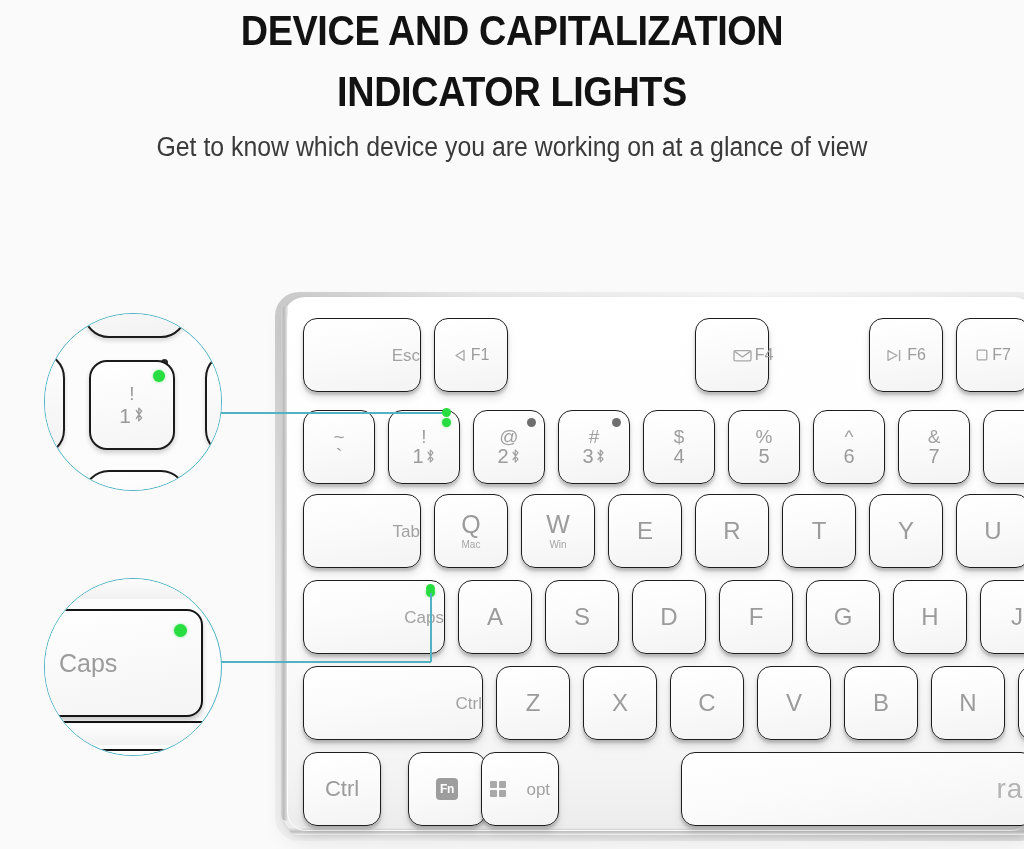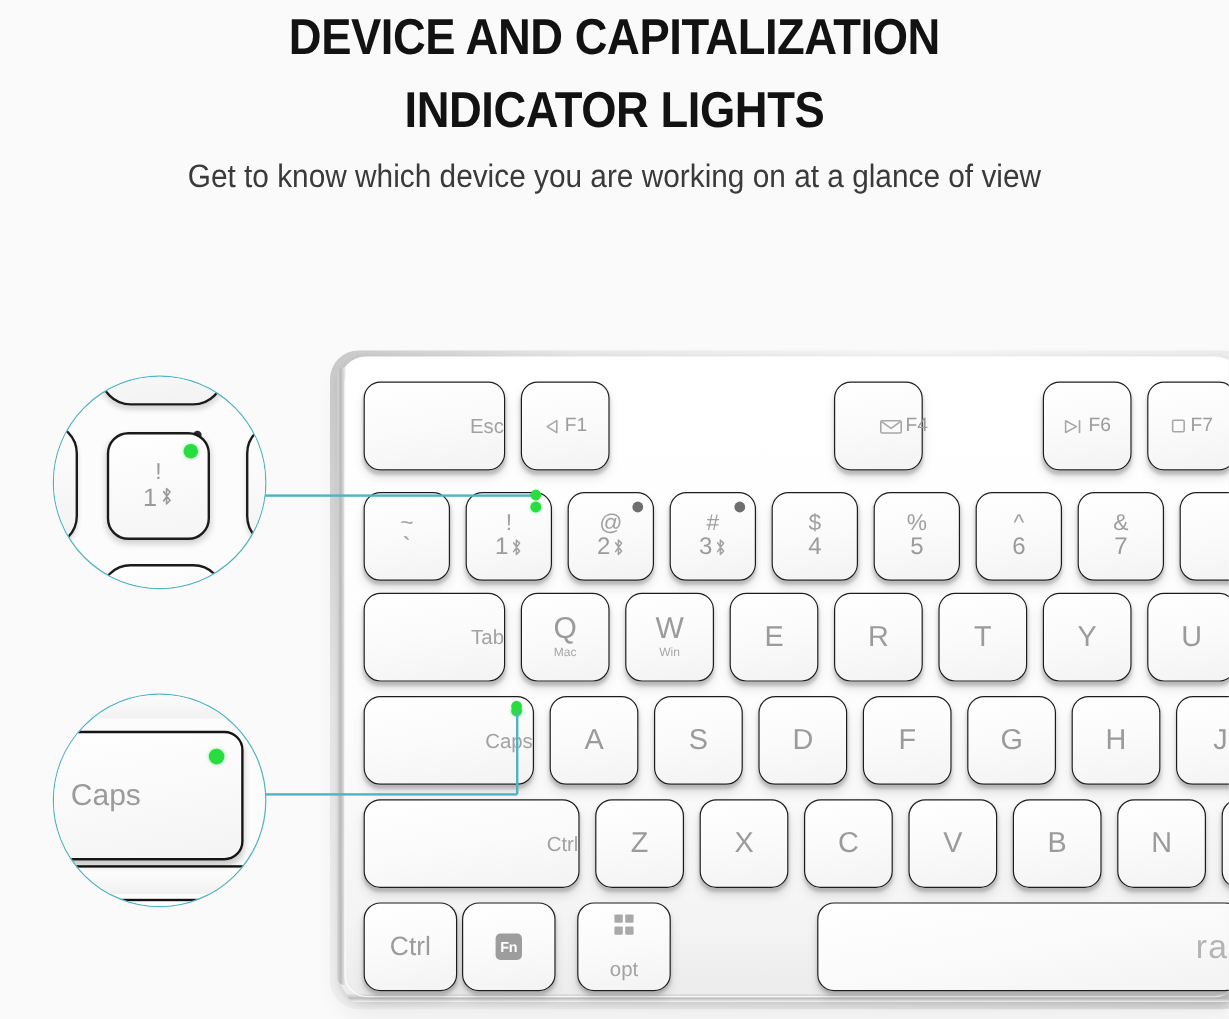--- a/index.html
+++ b/index.html
@@ -91,21 +91,21 @@
   
   .subkey{display:flex;flex-direction:column;align-items:center;justify-content:center;}
   .subkey .big{font-size:25px;color:#9b9b9b;line-height:1;}
   .subkey .sml{font-size:10px;color:#a6a6a6;line-height:1;margin-top:3px;}
 
   
   .twoline{display:flex;flex-direction:column;align-items:center;justify-content:center;line-height:1.15;}
   .twoline span{font-size:17px;color:#a2a2a2;}
 
   
-  .optkey{display:flex;flex-direction:column;align-items:center;justify-content:center;gap:20px;}
+  .optkey{display:flex;flex-direction:row;align-items:center;justify-content:center;gap:20px;}
   .wingrid{display:grid;grid-template-columns:7px 7px;grid-template-rows:7px 7px;gap:2.5px;}
   .wingrid i{display:block;background:#a9a9a9;border-radius:1px;}
   .optkey .wlabel{font-size:17px;color:#a2a2a2;line-height:1;}
 
   
   .fnbox{
     display:flex;align-items:center;justify-content:center;
     width:22px;height:22px;border-radius:4px;background:#9d9d9d;color:#fff;
     font-size:12px;font-weight:700;letter-spacing:-.3px;
   }
@@ -393,21 +393,21 @@
     <span class="glyph-main">B</span>
   </div>
   <div class="key" style="left:656px;top:374px;width:74px;height:74px;">
     <span class="glyph-main">N</span>
   </div>
   <div class="key" style="left:743px;top:374px;width:74px;height:74px;"></div>
 
   <div class="key" style="left:28px;top:460px;width:78px;height:74px;">
     <span class="glyph-main" style="font-size:22px;">Ctrl</span>
   </div>
-  <div class="key" style="left:110px;top:460px;width:78px;height:74px;">
+  <div class="key" style="left:133px;top:460px;width:78px;height:74px;">
     <span class="fnbox">Fn</span>
   </div>
   <div class="key" style="left:206px;top:460px;width:78px;height:74px;">
     <span class="optkey">
       <span class="wingrid">
           <i></i>
           <i></i>
           <i></i>
           <i></i>
         </span>

